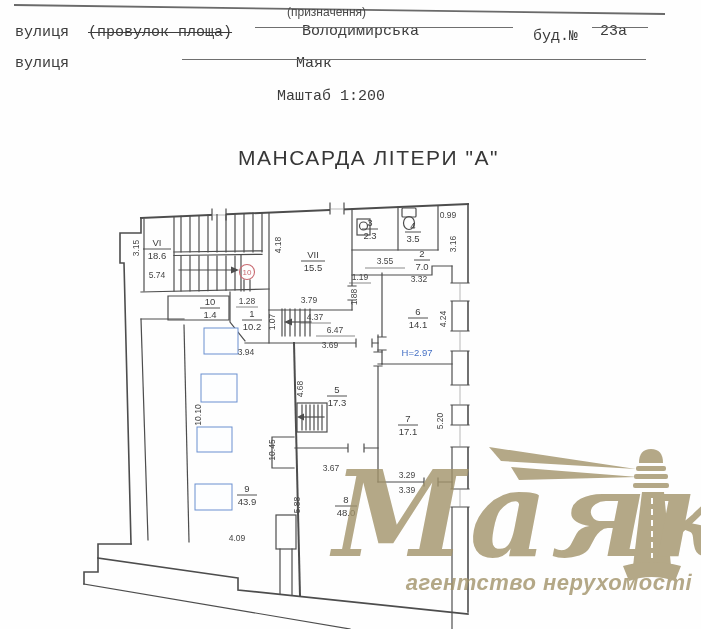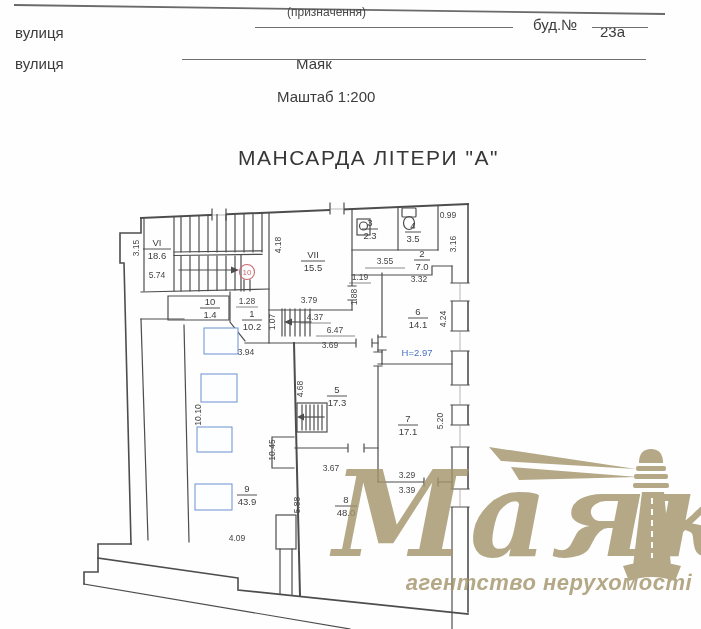--- a/index.html
+++ b/index.html
@@ -1,19 +1,19 @@
 <!DOCTYPE html>
 <html><head>
 <meta charset="utf-8">
 <style>
   html,body{margin:0;padding:0;background:#ddd;}
   .page{position:relative;width:701px;height:629px;background:#fefefe;overflow:hidden;
         font-family:"Liberation Sans",sans-serif;color:#3e3e3e;}
   .abs{position:absolute;white-space:nowrap;}
-  .lbl{font-size:15px;color:#3c3c3c;}
+  .lbl{font-size:15px;color:#3c3c3c;font-family:Liberation Mono, monospace;}
   .small{font-size:12px;color:#4a4a4a;}
   .strike{text-decoration:line-through;text-decoration-thickness:1.2px;}
   .uline{position:absolute;border-bottom:1.4px solid #6f6f6f;height:0;}
   .title{font-size:21px;letter-spacing:1.5px;color:#373737;}
   svg{position:absolute;left:0;top:0;}
   .wl{stroke:#4d4d4d;fill:none;stroke-width:1.2;stroke-linecap:square;}
   .w2{stroke-width:2;}
   .w16{stroke-width:1.6;}
   .glass{stroke:#8a8a8a;stroke-width:.6;}
   .dimln{stroke:#5a5a5a;stroke-width:.7;}
@@ -34,22 +34,24 @@
 </head>
 <body>
 
 <div class="page">
 
   <svg width="701" height="20" style="top:0;left:0">
     <line x1="14" y1="5" x2="665" y2="14" stroke="#6a6a6a" stroke-width="1.8"></line>
   </svg>
   <div class="abs small" style="left:287px;top:5px">(призначення)</div>
   <div class="abs lbl" style="left:15px;top:24px">вулиця</div>
+  <div class="abs lbl strike" style="left:88px;top:24px">(провулок площа)</div>
+  <div class="abs lbl" style="left:302px;top:23px">Володимирська</div>
   <div class="uline" style="left:255px;top:27px;width:258px"></div>
-  <div class="abs lbl" style="left:533px;top:16px">буд.№</div>
+  <div class="abs lbl" style="left:533px;top:28px">буд.№</div>
   <div class="abs lbl" style="left:600px;top:23px">23а</div>
   <div class="uline" style="left:592px;top:27px;width:56px"></div>
   <div class="abs lbl" style="left:15px;top:55px">вулиця</div>
   <div class="abs lbl" style="left:296px;top:55px">Маяк</div>
   <div class="uline" style="left:182px;top:59px;width:464px"></div>
   <div class="abs lbl" style="left:277px;top:88px">Маштаб 1:200</div>
   <div class="abs title" style="left:238px;top:146px">МАНСАРДА  ЛІТЕРИ "А"</div>
 
   <svg width="701" height="629" viewBox="0 0 701 629">
     <defs>

